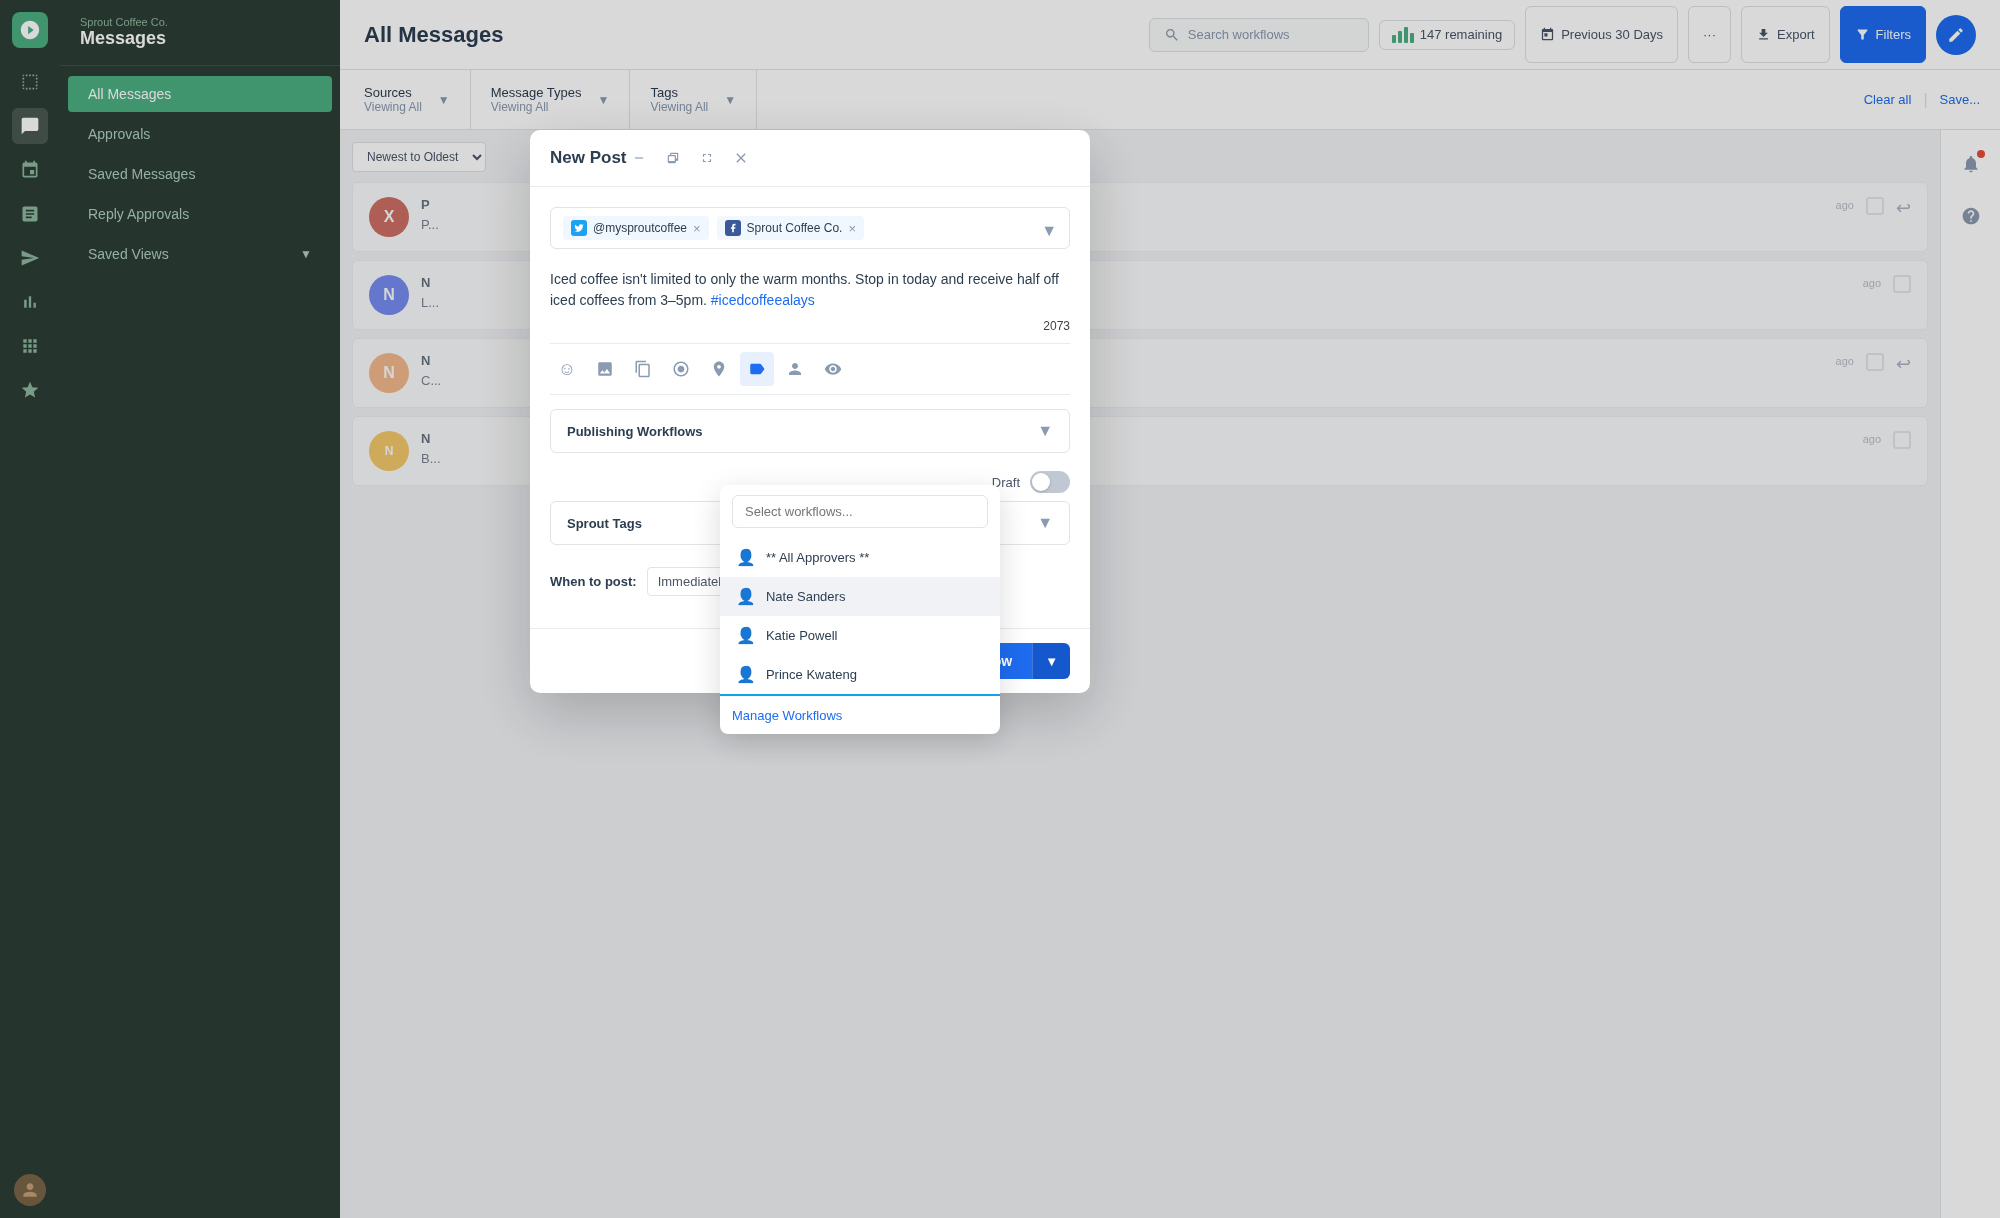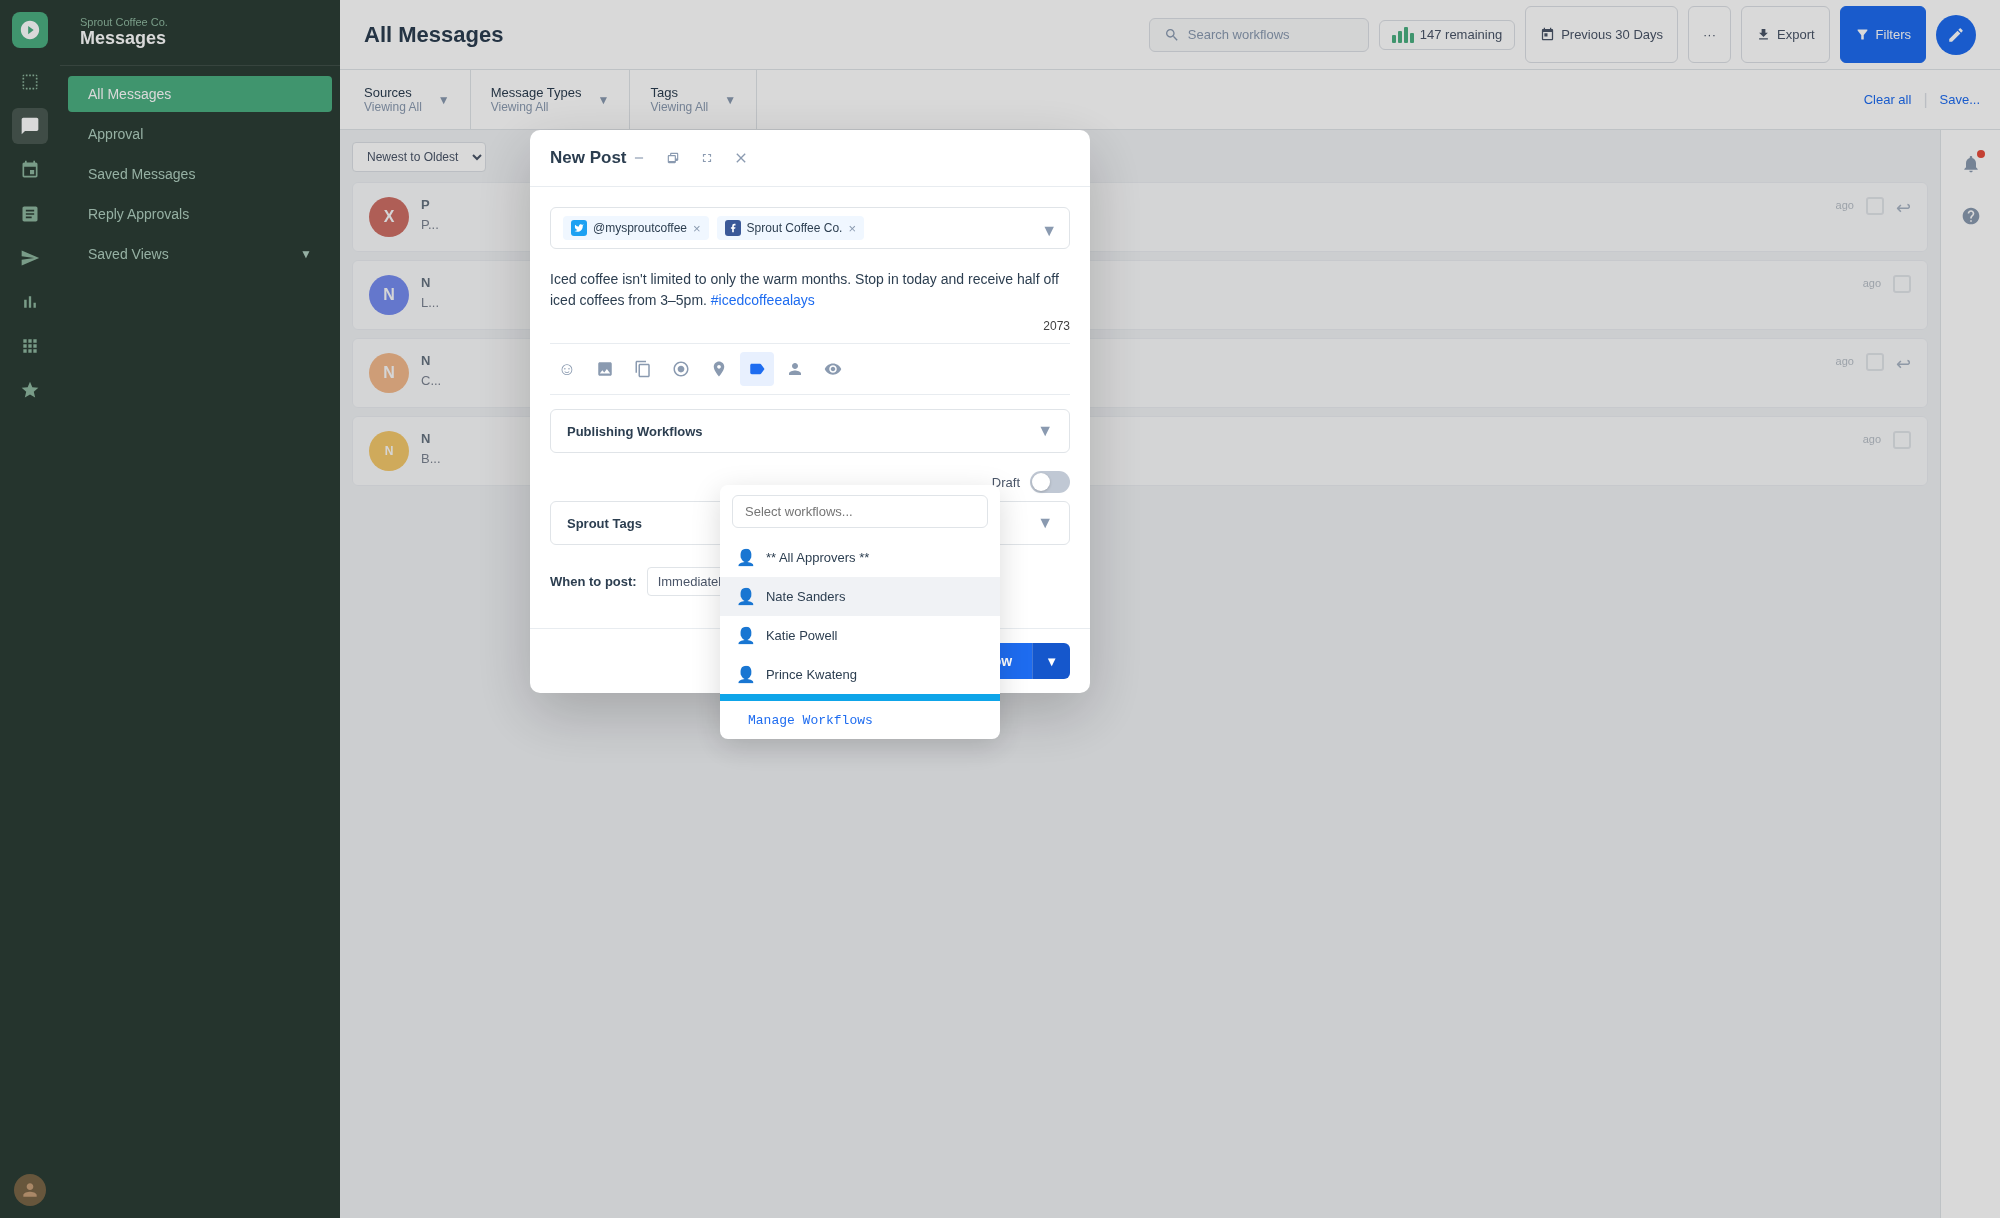--- a/index.html
+++ b/index.html
@@ -119,21 +119,21 @@
     .send-btn { background: #1e6cf0; color: #fff; border: none; border-radius: 6px 0 0 6px; padding: 10px 20px; font-size: 14px; font-weight: 600; cursor: pointer; }
     .send-dropdown { background: #1557cc; color: #fff; border: none; border-left: 1px solid rgba(255,255,255,0.2); border-radius: 0 6px 6px 0; padding: 10px 12px; cursor: pointer; font-size: 13px; }
 
     
     .approval-popup { position: absolute; background: #fff; border-radius: 8px; box-shadow: 0 8px 30px rgba(0,0,0,0.15); width: 280px; z-index: 200; top: 485px; left: 720px; }
     .approval-popup-header { padding: 14px 16px 8px; font-size: 14px; font-weight: 600; color: #2c3e50; border-bottom: 1px solid #e8ecf0; }
     .approval-search { margin: 10px 12px; padding: 8px 12px; border: 1px solid #e0e4e8; border-radius: 6px; font-size: 13px; color: #8a9ab0; width: calc(100% - 24px); }
     .approval-item { display: flex; align-items: center; gap: 10px; padding: 10px 16px; cursor: pointer; font-size: 13px; color: #2c3e50; }
     .approval-item.hovered { background: #f0f2f5; }
     .approval-icon { color: #4a5568; font-size: 16px; }
-    .manage-link { padding: 10px 28px; border-top: 7px solid #0ea5e9; font-family: Liberation Mono, monospace; }
+    .manage-link { padding: 10px 12px; border-top: 2px solid #0ea5e9; }
     .manage-link a { font-size: 13px; color: #1e6cf0; text-decoration: none; cursor: pointer; }
 
     
     .draft-row { display: flex; align-items: center; justify-content: flex-end; gap: 10px; padding: 8px 0; }
     .draft-label { font-size: 13px; color: #4a5568; }
     .toggle { width: 40px; height: 22px; background: #c0c8d4; border-radius: 11px; position: relative; cursor: pointer; }
     .toggle-knob { width: 18px; height: 18px; background: #fff; border-radius: 50%; position: absolute; top: 2px; left: 2px; box-shadow: 0 1px 3px rgba(0,0,0,0.2); }
   </style>
 </head>
 <body>
@@ -198,21 +198,21 @@
   <div class="sidebar">
     <div class="sidebar-header">
       <div class="sidebar-company">Sprout Coffee Co.</div>
       <div class="sidebar-title">Messages</div>
     </div>
     <div class="sidebar-items">
       <div class="sidebar-item active">
         <span>All Messages</span>
       </div>
       <div class="sidebar-item">
-        <span>Approval</span>
+        <span>Approvals</span>
       </div>
       <div class="sidebar-item">
         <span>Saved Messages</span>
       </div>
       <div class="sidebar-item">
         <span>Reply Approvals</span>
       </div>
       <div class="sidebar-item">
         <div class="sidebar-item-row">
           <span>Saved Views</span>

